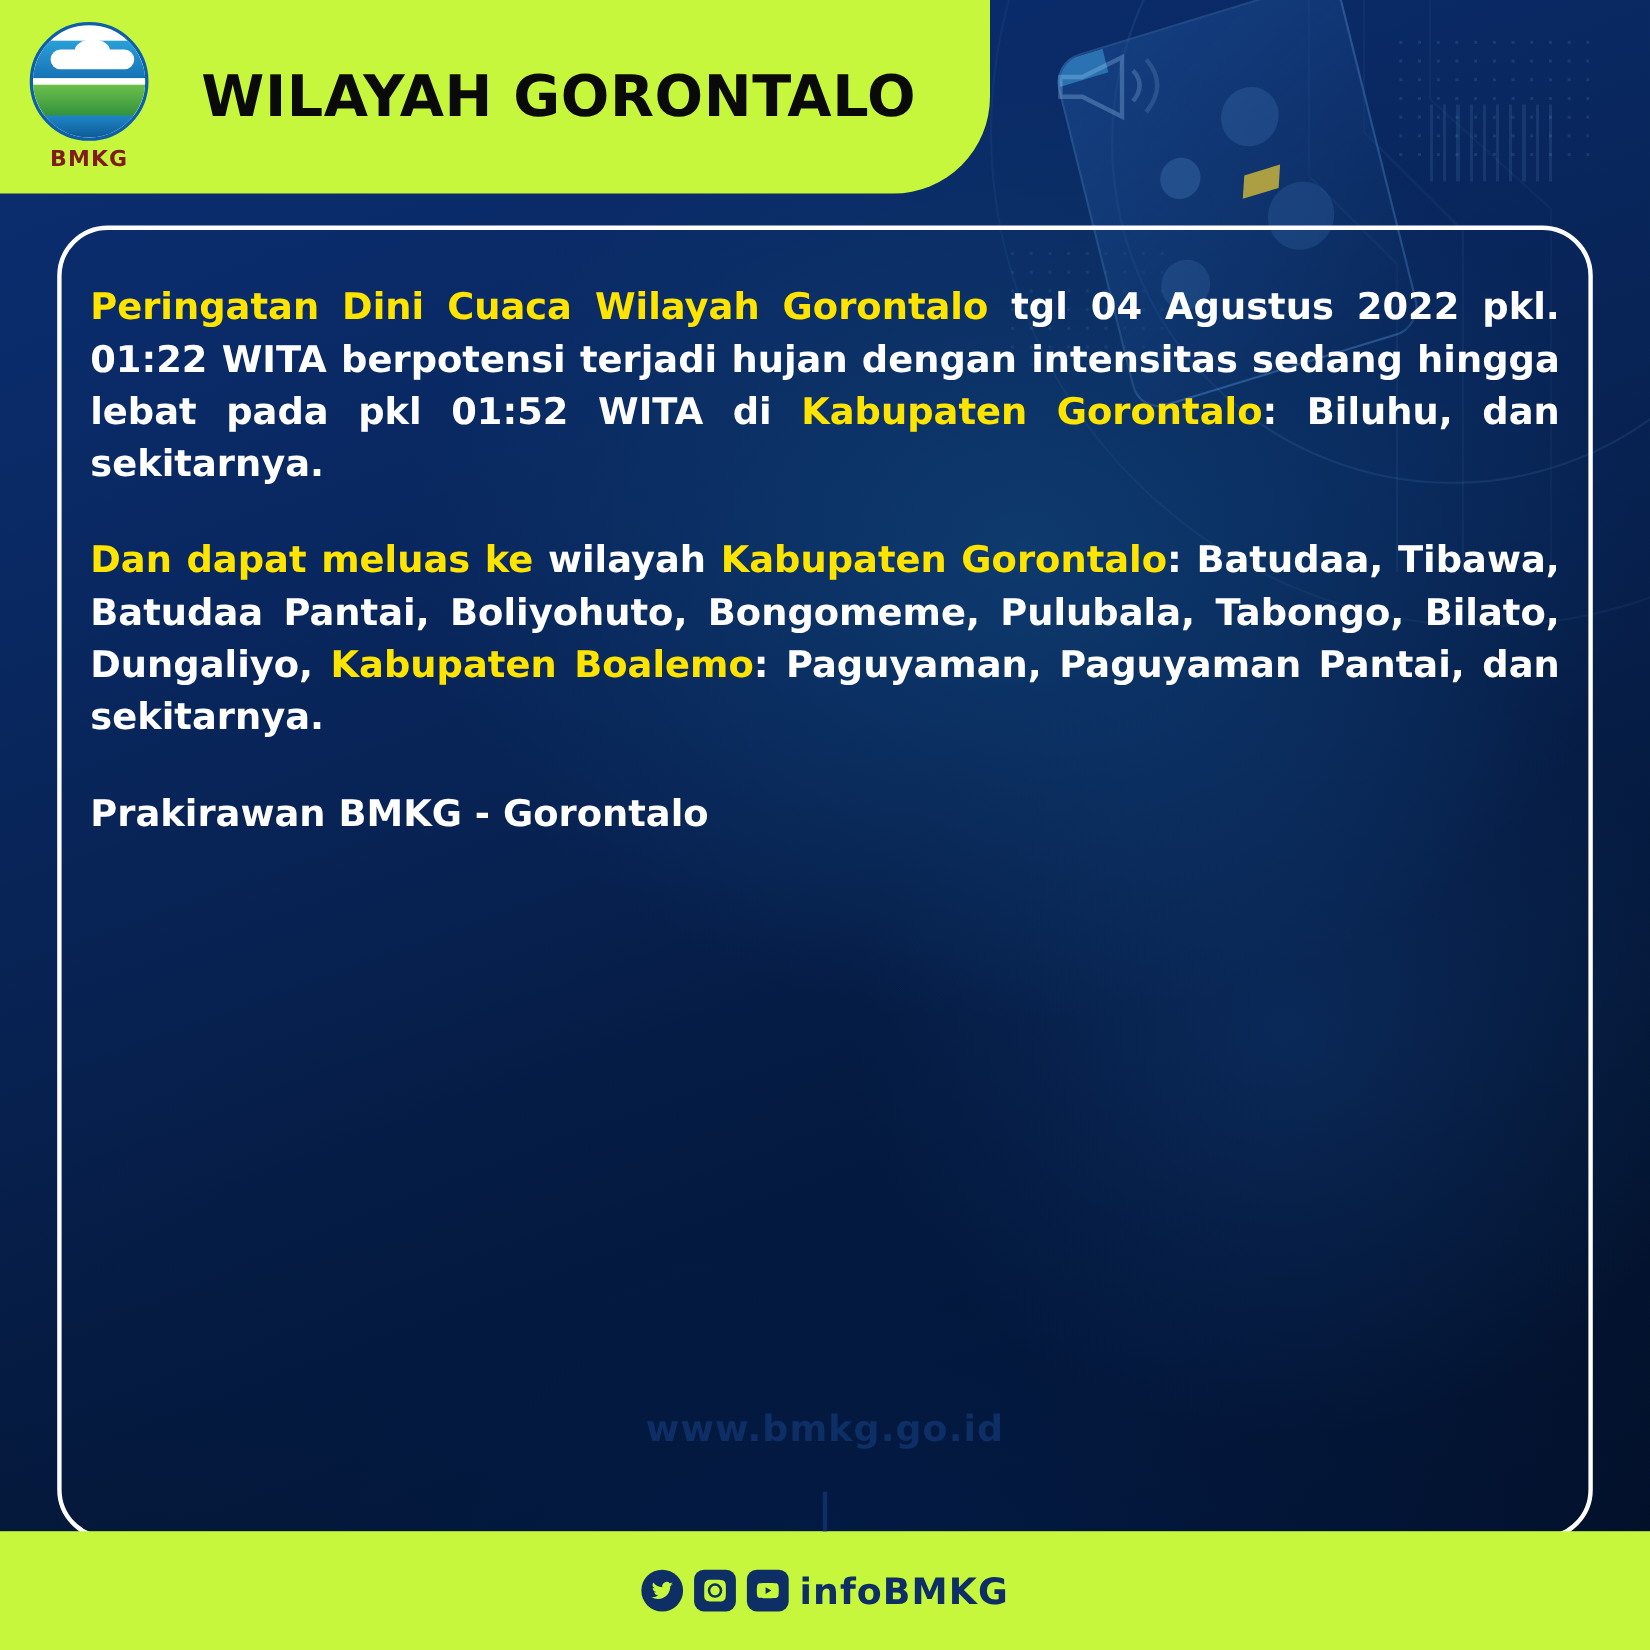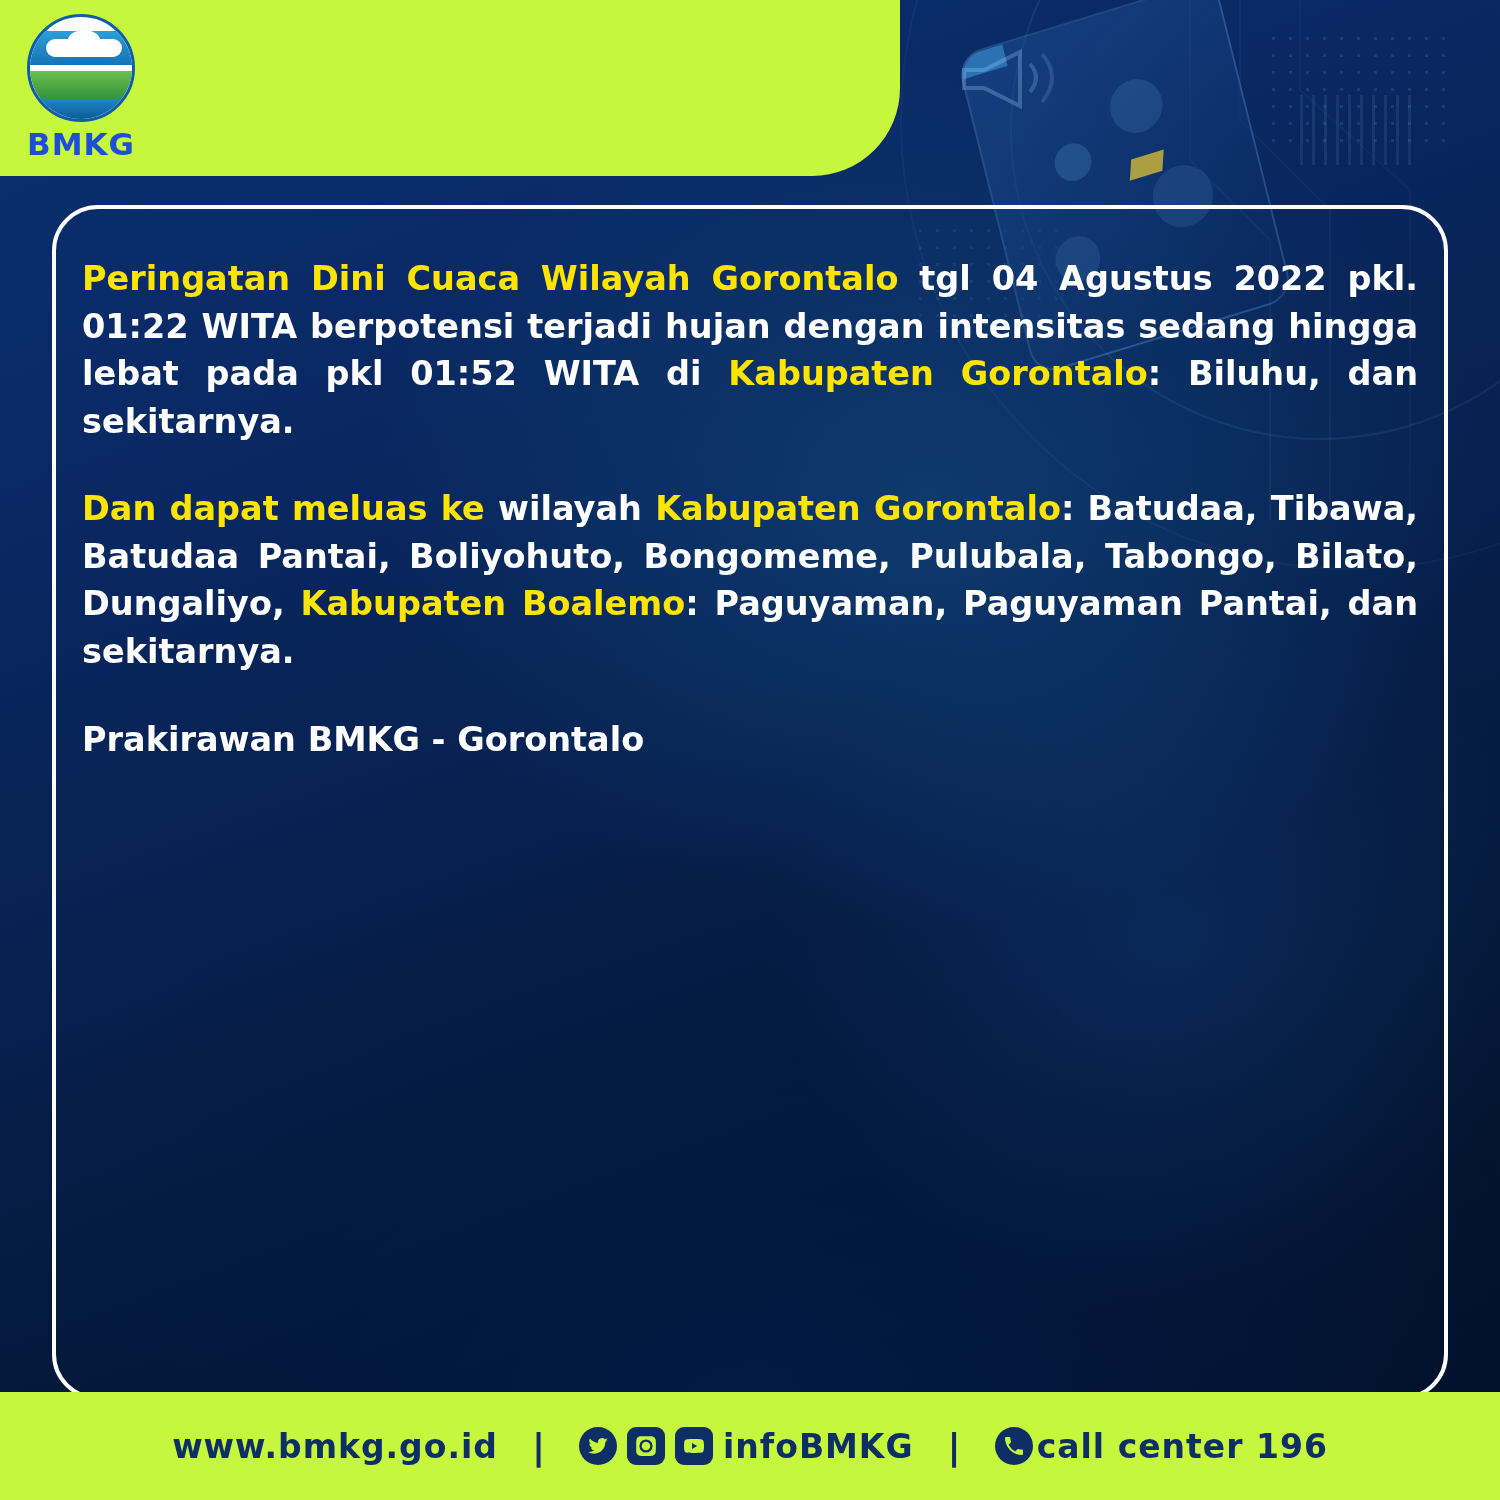--- a/index.html
+++ b/index.html
@@ -116,21 +116,21 @@
   .logo-circle .green {
     position: absolute; left: 0; bottom: 18px; width: 100%; height: 30px;
     background: linear-gradient(180deg,#6cc04a,#2f8f3c);
   }
   .logo-circle .sea {
     position: absolute; left: 0; bottom: 0; width: 100%; height: 20px;
     background: linear-gradient(180deg,#1f86c6,#0e5b97);
   }
   .logo-text {
     margin-top: 4px;
-    font-size: 31px; font-weight: bold; color: #1d4ed8; letter-spacing: 1px;
+    font-size: 20px; font-weight: bold; color: #7f1d1d; letter-spacing: 1px;
   }
   .header-title {
     flex: 1;
     text-align: center;
     padding-right: 40px;
     font-size: 52px;
     line-height: 1.12;
     font-weight: bold;
     color: #0a0a0a;
     letter-spacing: 0.5px;
@@ -161,20 +161,21 @@
   .yellow-line { color: #ffe400; }
 
   
   .footer {
     position: absolute; left: 0; bottom: 0;
     width: 1500px; height: 108px;
     background: #c6f73c;
     display: flex; align-items: center; justify-content: center;
     gap: 34px;
     z-index: 4;
+    flex-direction: column;
   }
   .footer-text {
     font-size: 33px; font-weight: bold; color: #0d2f66; letter-spacing: 1px;
   }
   .divider { font-size: 36px; color: #0d2f66; font-weight: bold; }
   .social { display: flex; align-items: center; gap: 10px; }
   .sicon {
     width: 38px; height: 38px; border-radius: 9px;
     background: #0d2f66;
     display: flex; align-items: center; justify-content: center;
@@ -219,20 +220,21 @@
     <div class="logo-wrap">
       <div class="logo-circle">
         <div class="sky"></div>
         <div class="cloud"></div>
         <div class="green"></div>
         <div class="sea"></div>
       </div>
       <div class="logo-text">BMKG</div>
     </div>
     <div class="header-title">
+      <div>WILAYAH GORONTALO</div>
     </div>
   </div>
 
   <div class="card">
     <div class="card-inner">
 
       <p class="para"><span class="hl">Peringatan Dini Cuaca Wilayah Gorontalo</span><span> tgl 04 Agustus 2022 pkl. 01:22 WITA berpotensi terjadi hujan dengan intensitas sedang hingga lebat pada pkl 01:52 WITA di </span><span class="hl">Kabupaten Gorontalo</span><span>: Biluhu, dan sekitarnya.</span></p>
 
       <p class="para"><span class="hl">Dan dapat meluas ke</span><span> wilayah </span><span class="hl">Kabupaten Gorontalo</span><span>: Batudaa, Tibawa, Batudaa Pantai, Boliyohuto, Bongomeme, Pulubala, Tabongo, Bilato, Dungaliyo, </span><span class="hl">Kabupaten Boalemo</span><span>: Paguyaman, Paguyaman Pantai, dan sekitarnya.</span></p>
 

